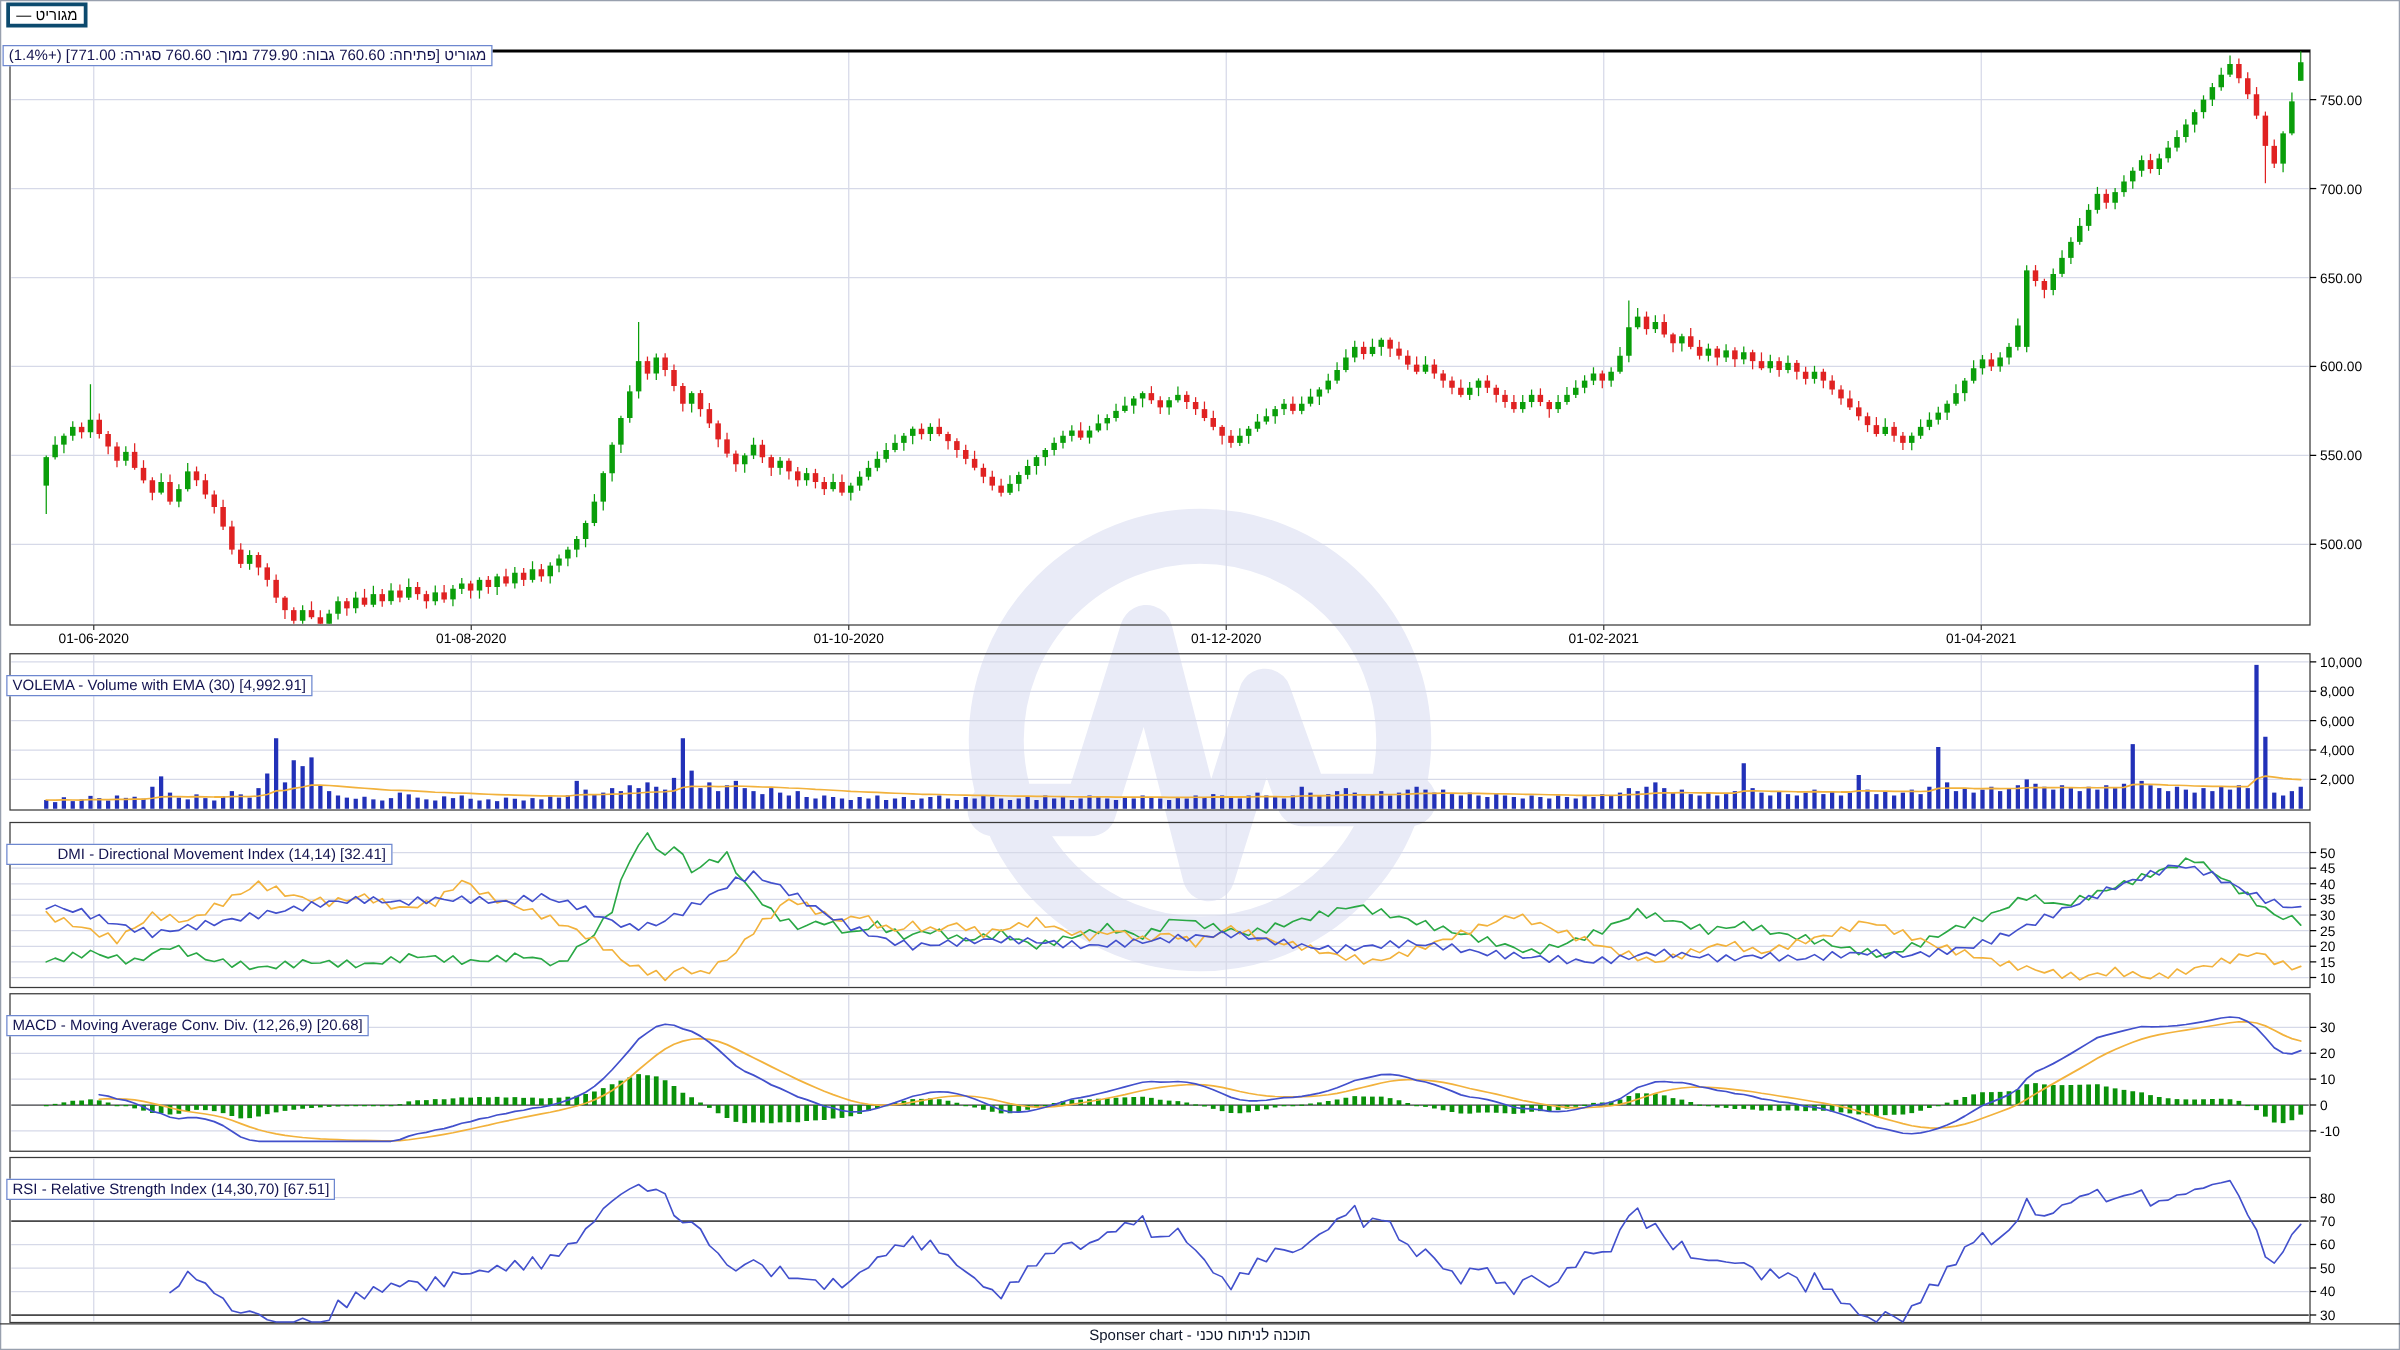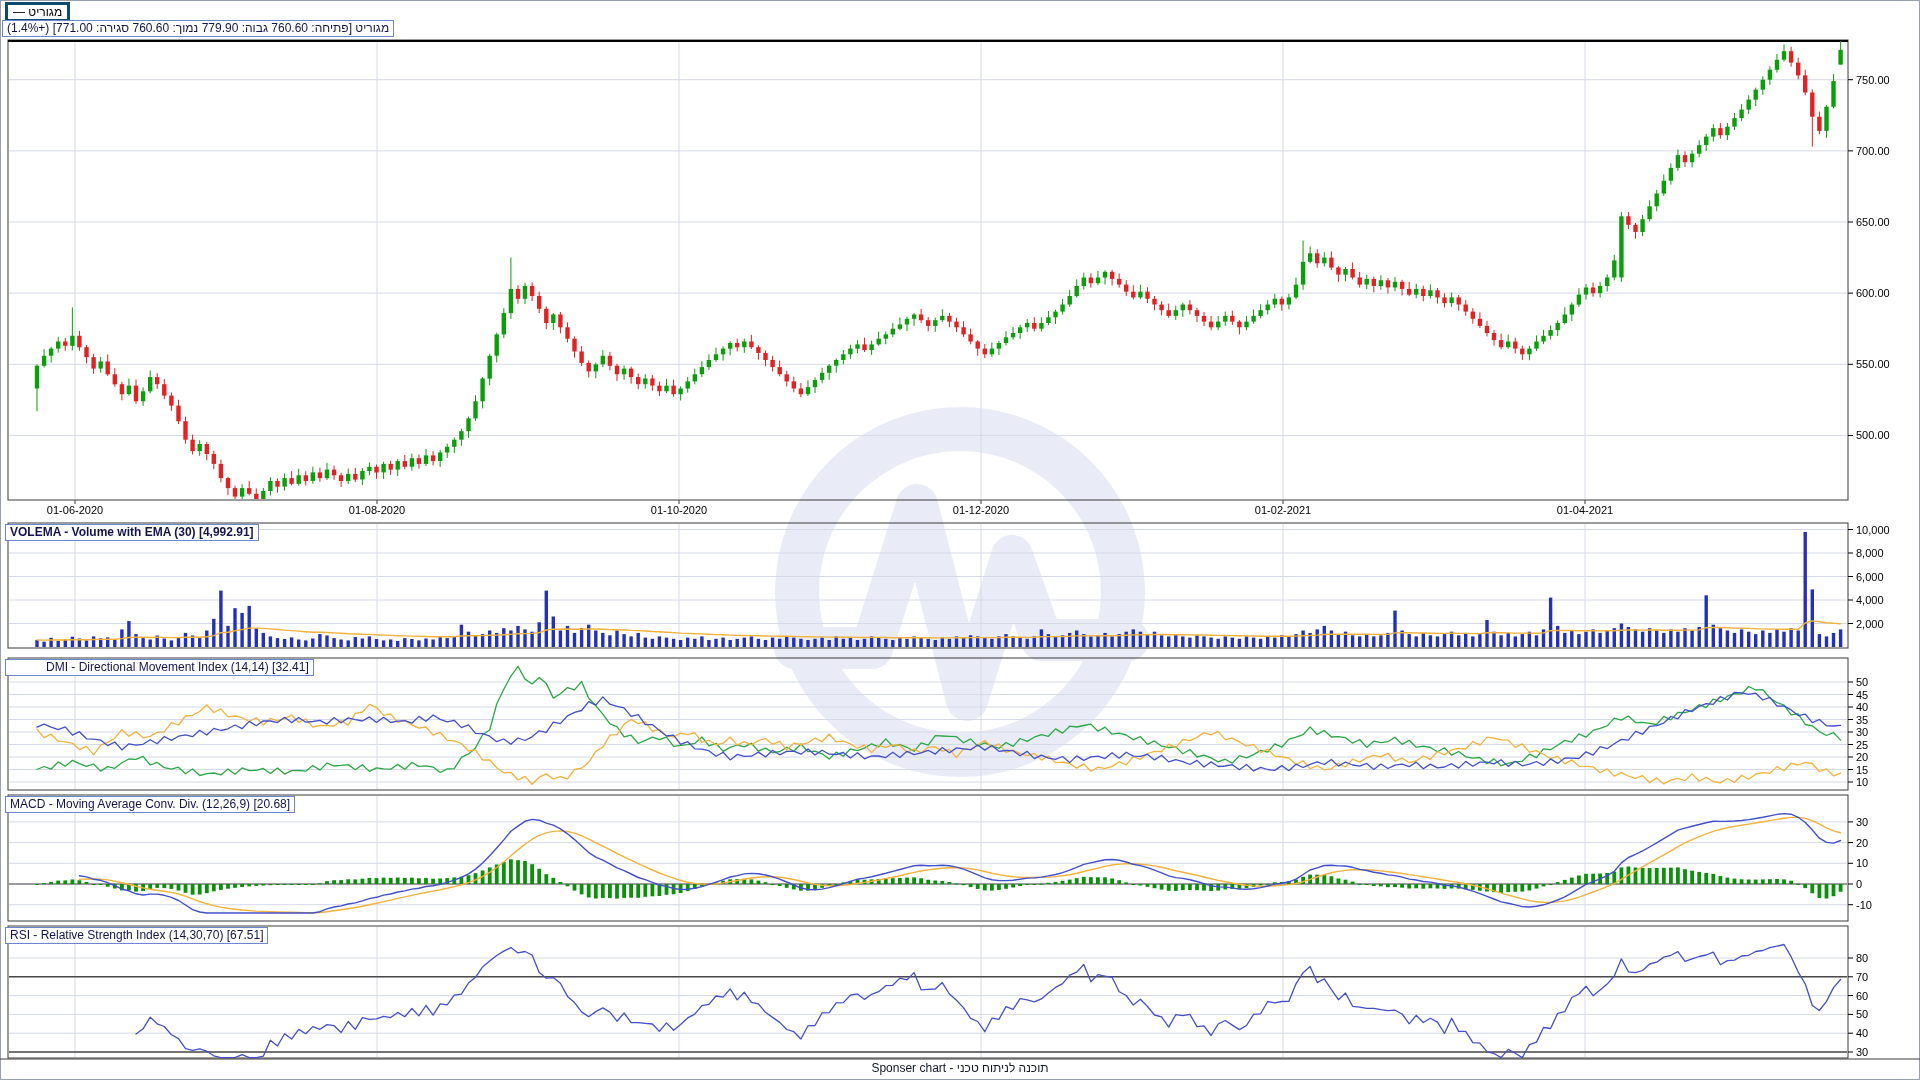--- a/index.html
+++ b/index.html
@@ -1,20 +1,20 @@
 <!DOCTYPE html>
 <html><head>
 <meta charset="utf-8">
 <style>
   html,body{margin:0;padding:0;background:#fff;}
   .screen{position:relative;width:1920px;height:1080px;background:#fff;overflow:hidden;
           font-family:"Liberation Sans",sans-serif;box-shadow:inset 0 0 0 1px #98a0ae;}
   svg{position:absolute;left:0;top:0;}
   .tbox{position:absolute;border:1px solid #6d87cf;background:#fff;font-size:12px;
-        color:#13134f;padding:0 4px;line-height:15px;white-space:nowrap;z-index:5;}
+        color:#13134f;padding:0 4px;line-height:15px;white-space:nowrap;z-index:5;margin-top:16px;}
   .lbox{position:absolute;border:3px solid #0c4a6e;background:#fff;font-size:12px;
         color:#000;padding:0 5px;line-height:14px;z-index:5;}
   .footer{position:absolute;left:0;right:0;top:1061px;text-align:center;font-size:12px;
           color:#0f172a;z-index:5;}
 </style>
 </head>
 <body>
 
 <div class="screen">
 
@@ -1208,19 +1208,19 @@
         <line x1="9" y1="1052" x2="1847" y2="1052" stroke="#4a4a4a" stroke-width="1.4"></line>
         <polyline points="136.0,1034.1 143.1,1028.8 150.2,1017.1 157.2,1023.8 164.3,1026.5 171.4,1034.7 178.5,1038.6 185.5,1048.6 192.6,1050.4 199.7,1048.9 206.8,1051.2 213.8,1055.8 220.9,1057.6 228.0,1057.6 235.0,1057.6 242.1,1054.6 249.2,1057.6 256.3,1057.6 263.3,1056.2 270.4,1040.2 277.5,1046.0 284.6,1033.7 291.6,1039.1 298.7,1029.4 305.8,1033.7 312.8,1026.6 319.9,1029.3 327.0,1024.6 334.1,1025.7 341.1,1032.5 348.2,1021.5 355.3,1029.4 362.4,1017.6 369.4,1019.3 376.5,1018.9 383.6,1016.3 390.7,1017.6 397.7,1012.4 404.8,1016.7 411.9,1008.5 418.9,1015.9 426.0,1005.5 433.1,1015.1 440.2,1003.9 447.2,1004.9 454.3,995.1 461.4,994.1 468.5,983.0 475.5,977.3 482.6,966.9 489.7,960.9 496.7,955.5 503.8,951.1 510.9,947.6 518.0,952.9 525.0,951.5 532.1,955.0 539.2,972.4 546.3,978.2 553.3,977.6 560.4,983.2 567.5,996.4 574.5,1002.6 581.6,1011.9 588.7,1016.7 595.8,1011.6 602.8,1007.9 609.9,1012.1 617.0,1021.2 624.1,1013.0 631.1,1022.7 638.2,1022.7 645.3,1023.4 652.4,1024.0 659.4,1031.4 666.5,1022.9 673.6,1030.2 680.6,1024.5 687.7,1017.9 694.8,1014.2 701.9,1005.7 708.9,1004.4 716.0,996.0 723.1,997.2 730.2,988.9 737.2,999.9 744.3,992.2 751.4,1002.4 758.4,1003.9 765.5,1012.3 772.6,1017.4 779.7,1022.4 786.7,1029.5 793.8,1031.7 800.9,1039.0 808.0,1025.8 815.0,1025.5 822.1,1012.8 829.2,1012.6 836.2,1002.9 843.3,1002.6 850.4,995.2 857.5,993.9 864.5,999.4 871.6,994.3 878.7,991.7 885.8,985.7 892.8,985.3 899.9,978.1 907.0,979.8 914.1,972.6 921.1,989.8 928.2,989.3 935.3,989.0 942.3,982.6 949.4,994.0 956.5,1000.2 963.6,1007.9 970.6,1018.3 977.7,1021.5 984.8,1031.7 991.9,1018.2 998.9,1019.4 1006.0,1006.6 1013.1,1009.4 1020.1,998.7 1027.2,999.9 1034.3,1001.9 1041.4,998.9 1048.4,992.9 1055.5,987.4 1062.6,983.7 1069.7,975.1 1076.7,972.2 1083.8,964.4 1090.9,981.8 1098.0,974.6 1105.0,976.2 1112.1,977.3 1119.2,991.8 1126.2,995.5 1133.3,1005.1 1140.4,999.3 1147.5,1006.5 1154.5,1015.0 1161.6,1016.8 1168.7,1027.1 1175.8,1014.6 1182.8,1015.7 1189.9,1014.3 1197.0,1026.6 1204.0,1025.9 1211.1,1035.5 1218.2,1024.0 1225.3,1020.5 1232.3,1025.1 1239.4,1029.6 1246.5,1025.5 1253.6,1014.3 1260.6,1013.8 1267.7,1001.5 1274.8,1002.9 1281.8,1001.5 1288.9,1001.3 1296.0,983.8 1303.1,972.7 1310.1,966.4 1317.2,982.6 1324.3,978.8 1331.4,989.6 1338.4,999.7 1345.5,993.0 1352.6,1006.3 1359.7,1007.2 1366.7,1008.3 1373.8,1008.3 1380.9,1009.6 1387.9,1010.6 1395.0,1010.2 1402.1,1014.0 1409.2,1023.8 1416.2,1015.3 1423.3,1022.5 1430.4,1018.3 1437.5,1022.1 1444.5,1033.5 1451.6,1018.3 1458.7,1031.4 1465.7,1031.4 1472.8,1042.6 1479.9,1043.2 1487.0,1051.6 1494.0,1053.5 1501.1,1057.6 1508.2,1049.4 1515.3,1053.3 1522.3,1057.6 1529.4,1044.6 1536.5,1042.1 1543.5,1027.5 1550.6,1028.5 1557.7,1013.3 1564.8,1011.7 1571.8,997.5 1578.9,994.0 1586.0,986.2 1593.1,995.7 1600.1,990.0 1607.2,984.1 1614.3,976.0 1621.4,958.8 1628.4,971.8 1635.5,972.7 1642.6,970.5 1649.6,964.0 1656.7,962.2 1663.8,957.1 1670.9,955.3 1677.9,951.6 1685.0,961.3 1692.1,958.8 1699.2,956.5 1706.2,955.0 1713.3,952.1 1720.4,964.8 1727.4,960.6 1734.5,960.1 1741.6,956.0 1748.7,955.3 1755.7,951.5 1762.8,950.5 1769.9,947.6 1777.0,946.2 1784.0,944.5 1791.1,956.7 1798.2,972.1 1805.3,984.0 1812.3,1005.5 1819.4,1010.5 1826.5,1001.4 1833.5,987.6 1840.6,979.5" fill="none" stroke="#4250cc" stroke-width="1.3" stroke-linejoin="round" stroke-linecap="round"></polyline>
       </g>
       <line x1="0" y1="1059" x2="1920" y2="1059" stroke="#3a3a3a" stroke-width="1"></line>
     </svg>
 
   <div class="lbox" style="left:5px;top:2px;"><span>—</span>&nbsp;<span>מגוריט</span></div>
 
   <div class="tbox" dir="rtl" style="left:2px;top:20px;">מגוריט [פתיחה: 760.60  גבוה: 779.90  נמוך: 760.60  סגירה: 771.00] (+1.4%)</div>
 
-  <div class="tbox" style="left:5px;top:524px;font-weight:bold;">VOLEMA - Volume with EMA (30) [4,992.91]</div>
+  <div class="tbox" style="left:5px;top:524px;">VOLEMA - Volume with EMA (30) [4,992.91]</div>
   <div class="tbox" style="left:5px;top:659px;padding-left:40px;">DMI - Directional Movement Index (14,14) [32.41]</div>
   <div class="tbox" style="left:5px;top:796px;">MACD - Moving Average Conv. Div. (12,26,9) [20.68]</div>
   <div class="tbox" style="left:5px;top:927px;">RSI - Relative Strength Index (14,30,70) [67.51]</div>
 
   <div class="footer">Sponser chart - תוכנה לניתוח טכני</div>
 </div>
 
 </body></html>

